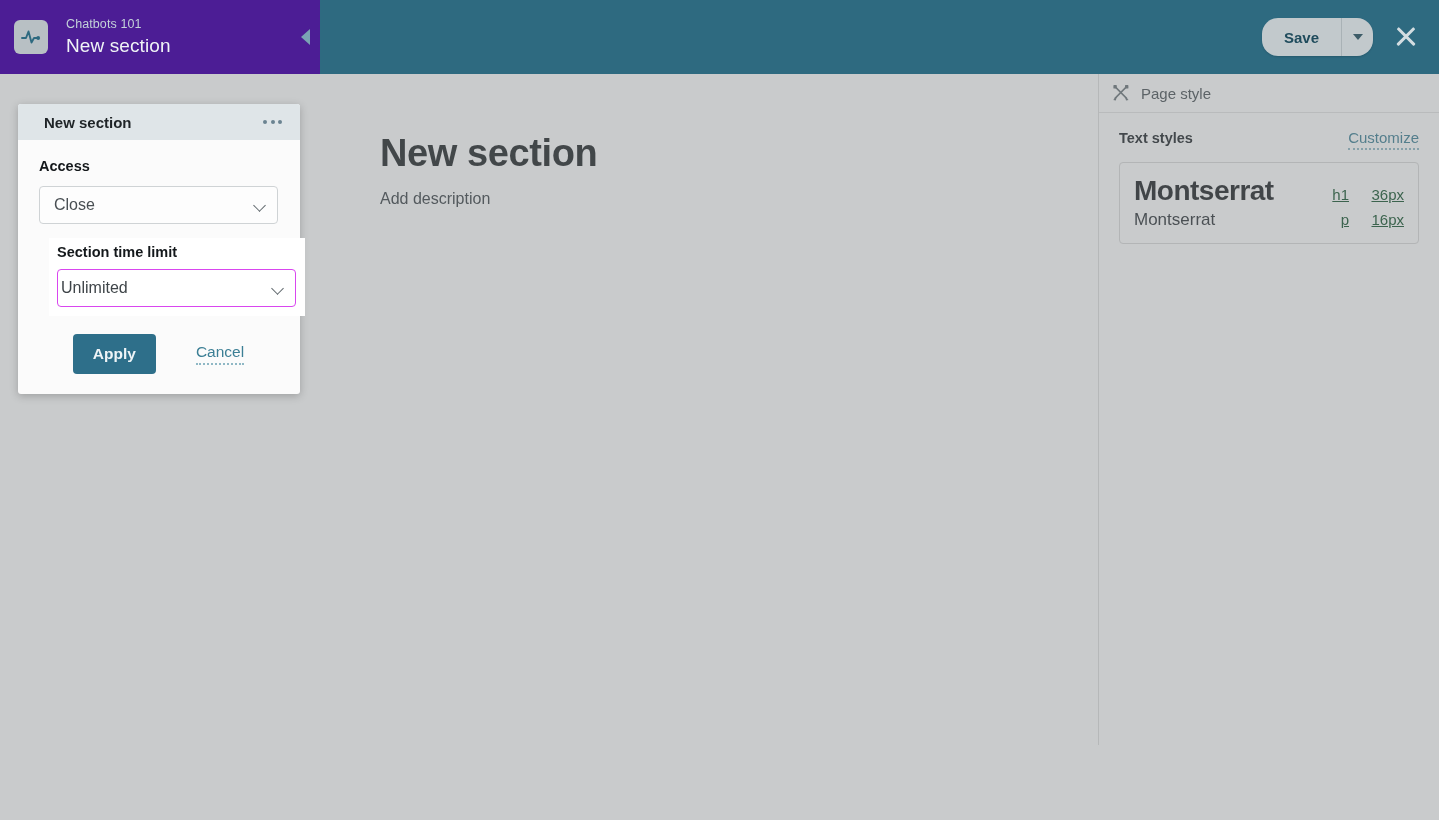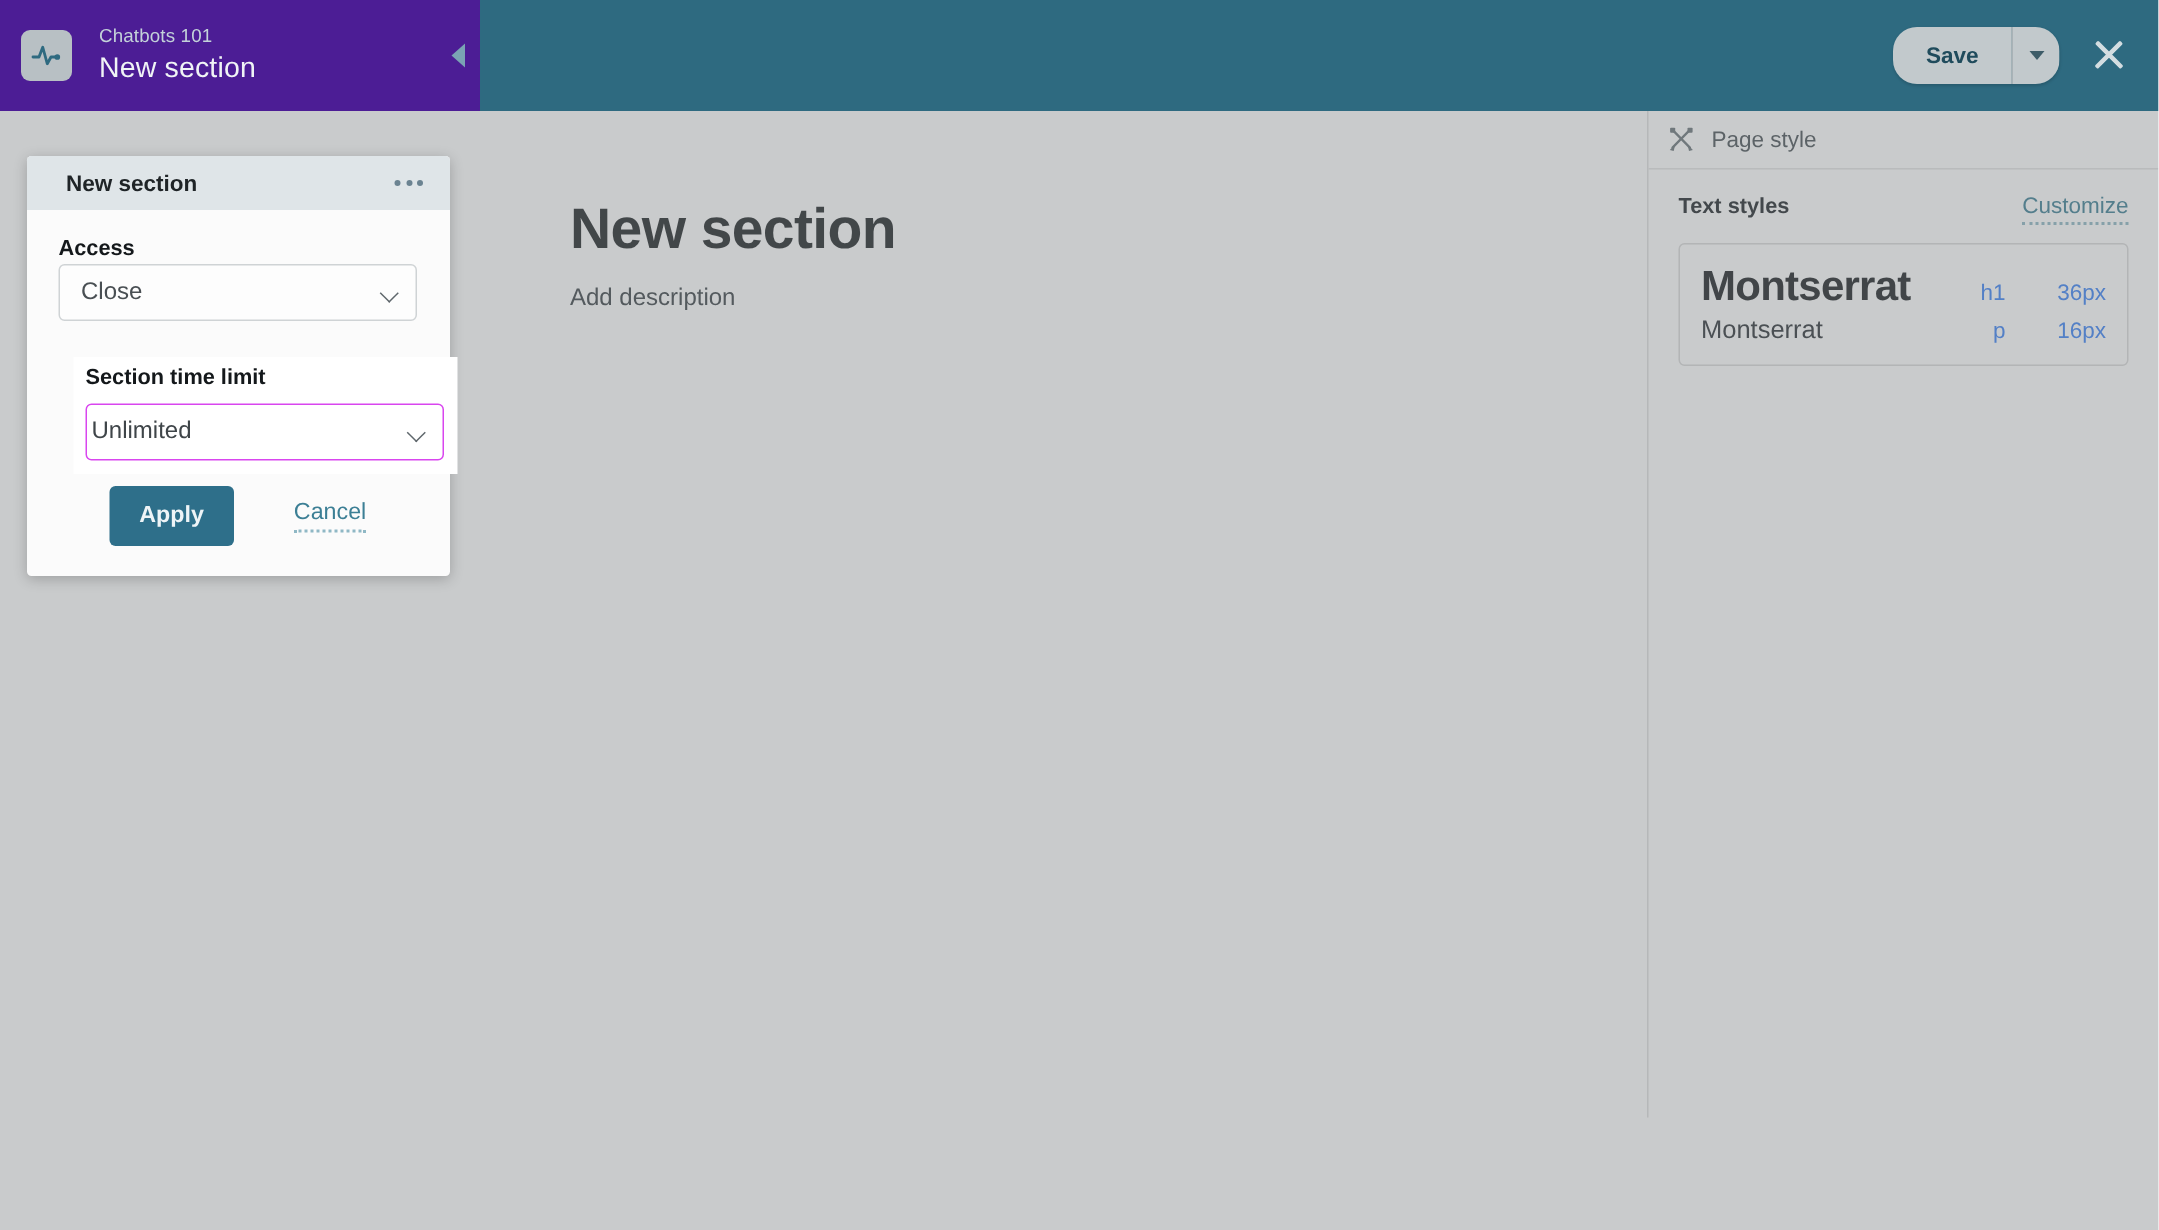--- a/index.html
+++ b/index.html
@@ -267,24 +267,25 @@
     color: #1d2124;
     letter-spacing: -.5px;
     line-height: 1.15;
   }
   .font-p {
     font-size: 17px;
     color: #2d3338;
   }
   .meta {
     display: flex;
-    gap: 23px;
-    color: #3b82f6;
+    gap: 11px;
+    color: #14532d;
     font-size: 15px;
     white-space: nowrap;
+    text-decoration: underline;
   }
   .meta .tag { min-width: 16px; text-align: right; }
   .meta .size { min-width: 44px; text-align: right; }
 
   
   .dim-overlay {
     position: absolute;
     left: 0; top: 74px;
     width: 1439px; height: 746px;
     background: rgba(120,124,127,.40);
@@ -327,21 +328,21 @@
     border-radius: 50%;
     background: #6b8391;
     display: block;
   }
   .pop-body { padding: 18px 21px 20px 21px; }
   .field-label {
     font-size: 14.5px;
     font-weight: bold;
     color: #14181b;
     display: block;
-    margin-bottom: 2px;
+    margin-bottom: 12px;
   }
   .sel {
     position: relative;
     width: 239px;
     height: 38px;
     border: 1px solid #cfd3d5;
     border-radius: 4px;
     background: #fdfdfd;
     display: flex;
     align-items: center;

